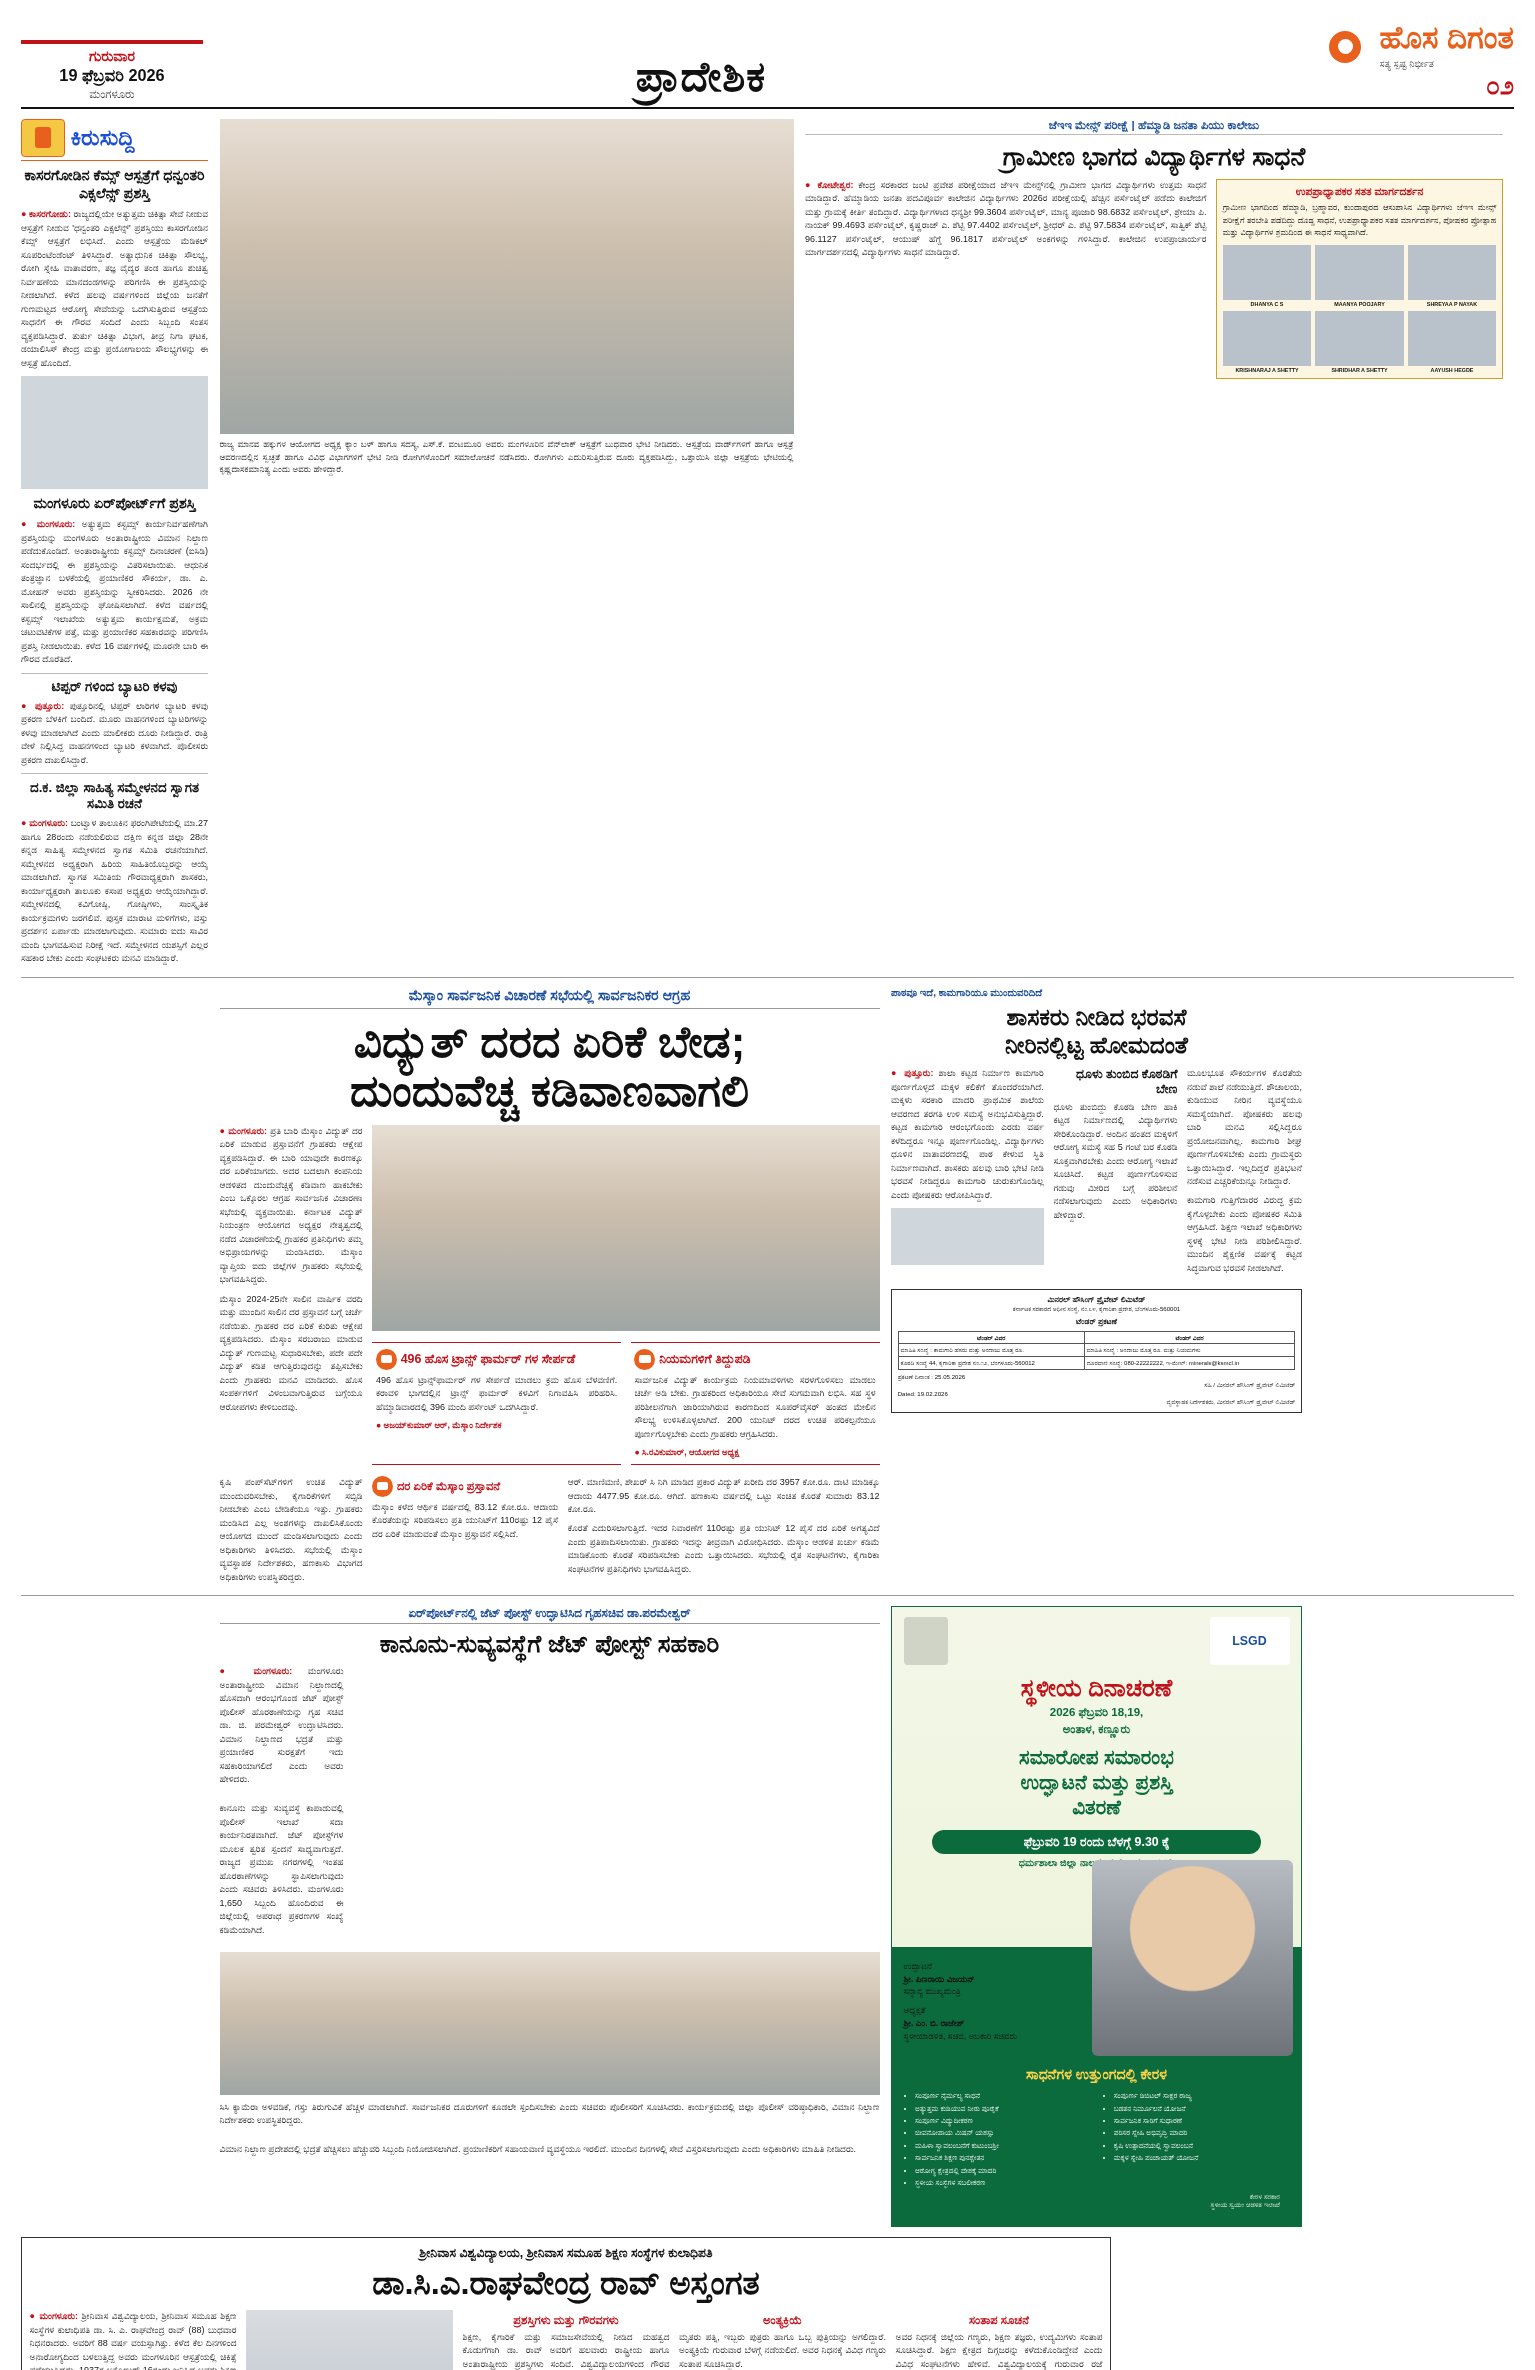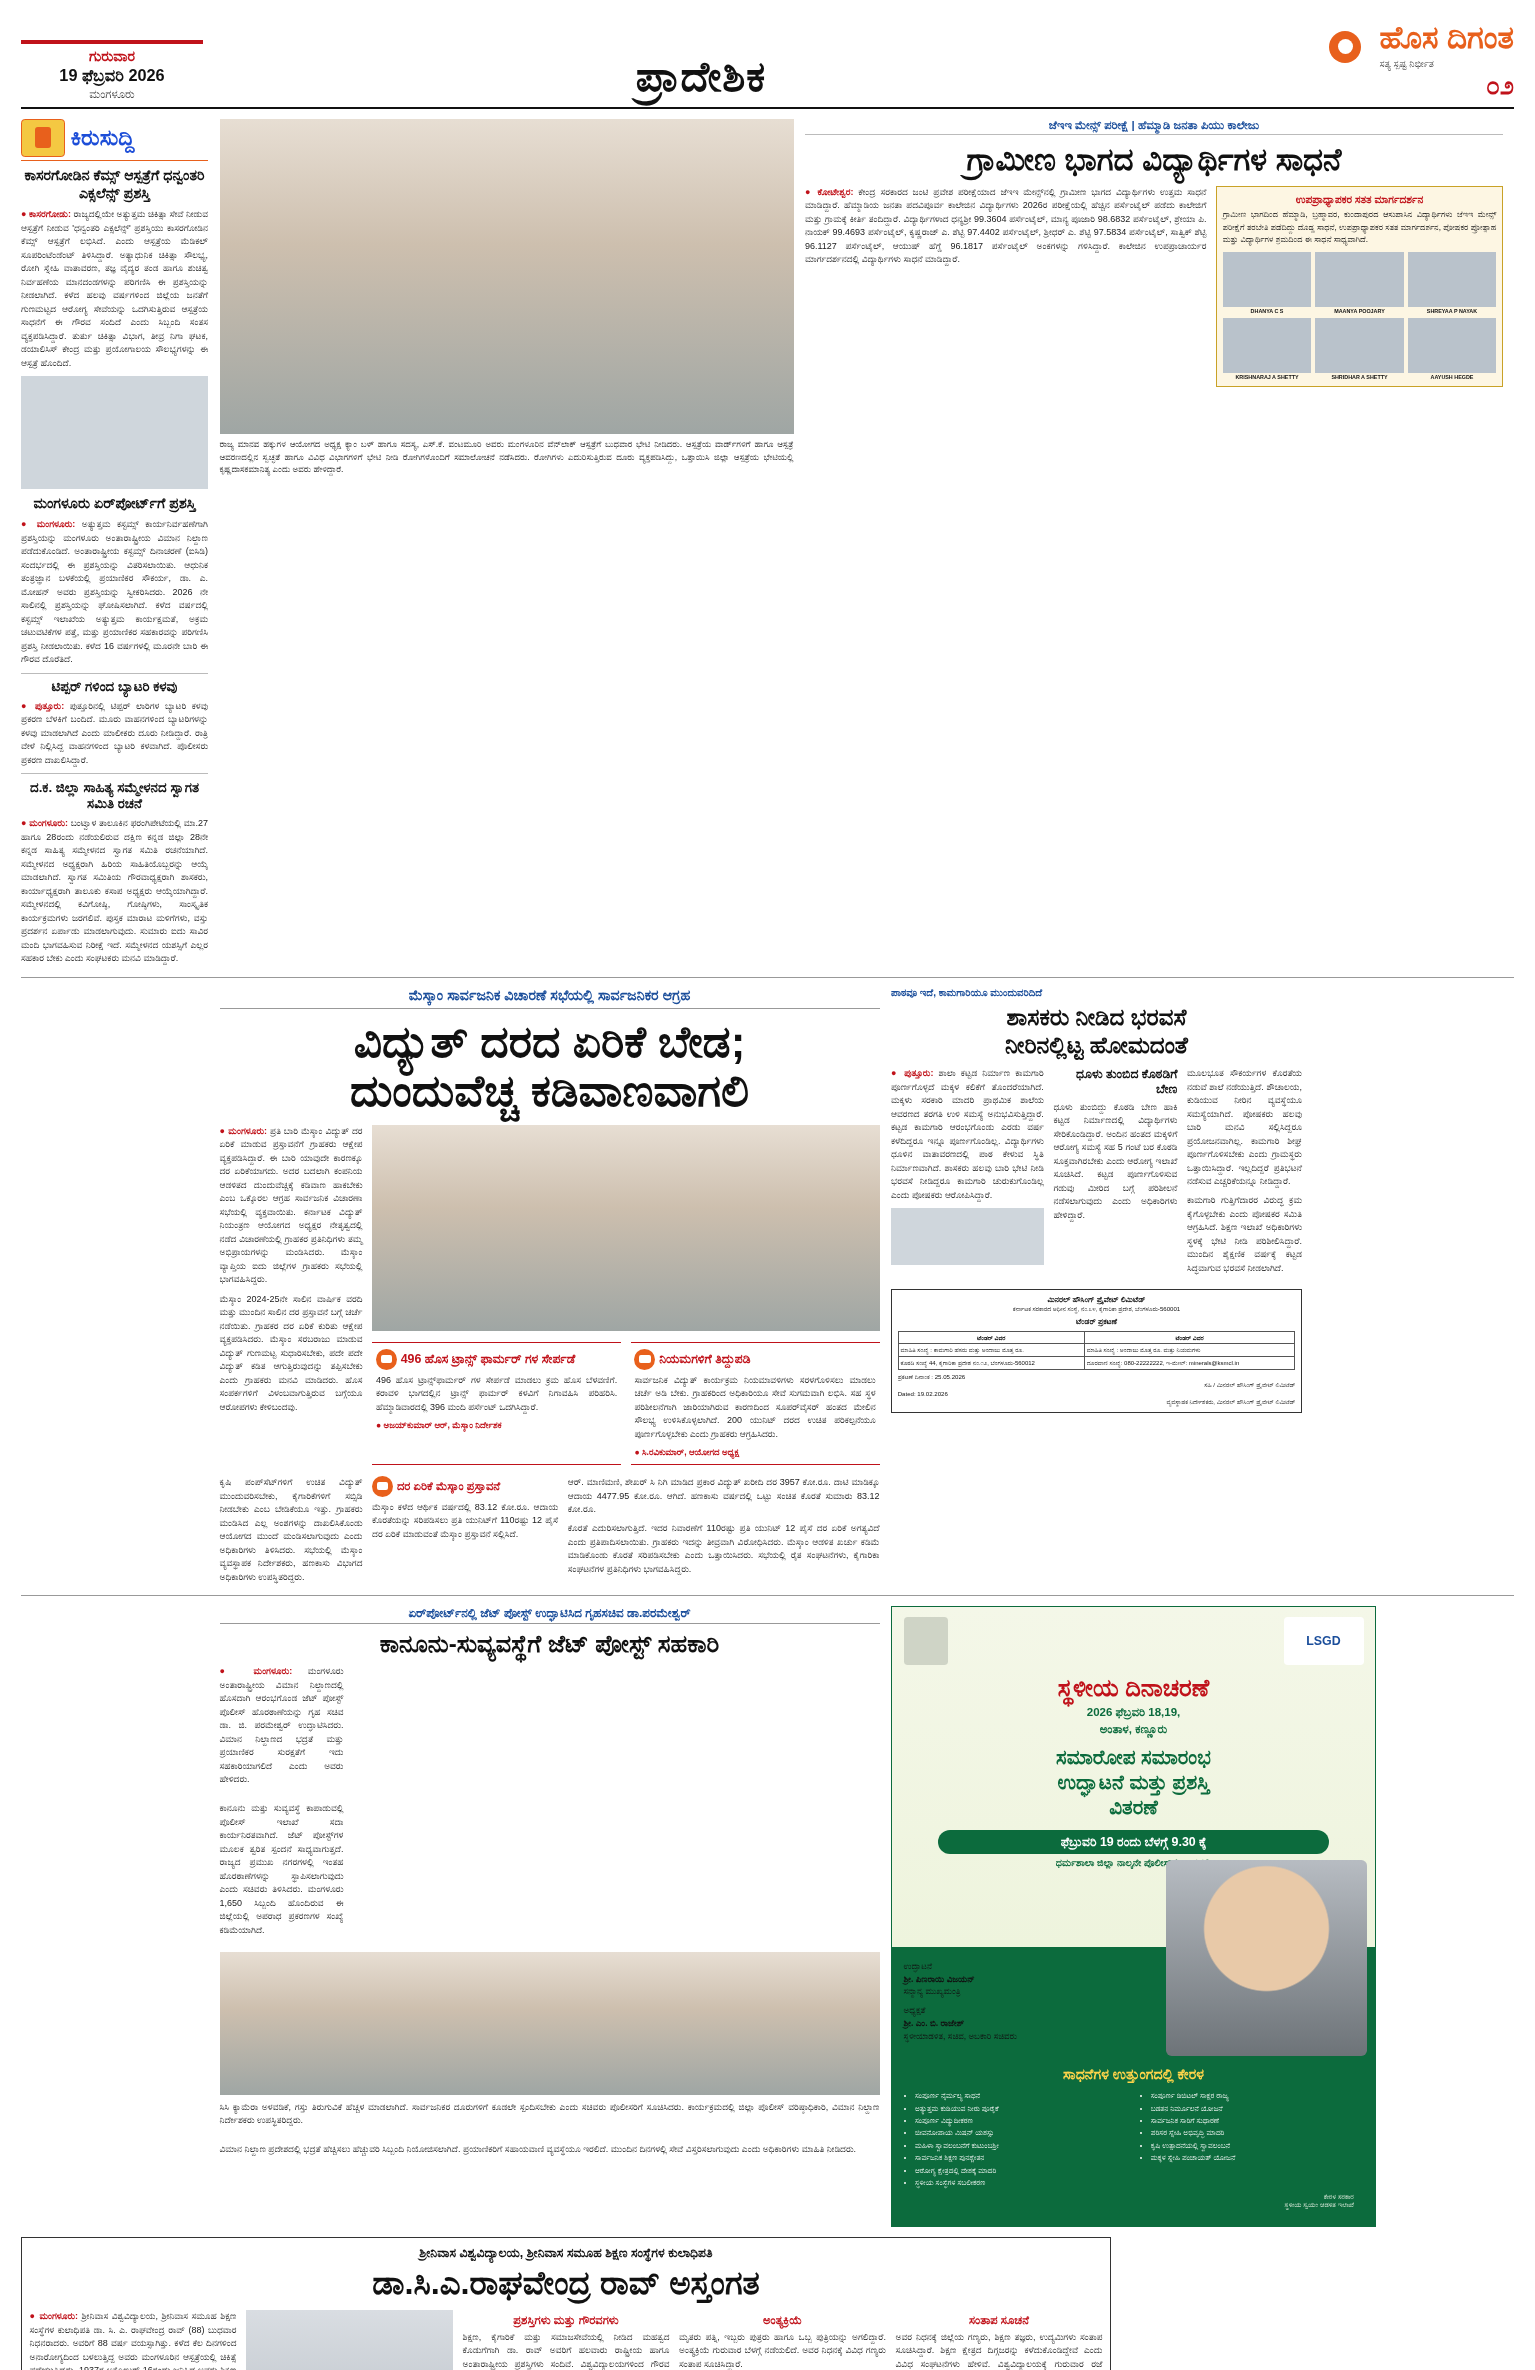--- a/index.html
+++ b/index.html
@@ -52,21 +52,21 @@
   .ks-txt { font-size:22px; font-weight:bold; color:#c0121a; }
   .ks-txt span { color:#1d4ed8; }
   .subhead { font-size:14.3px; font-weight:bold; line-height:1.25; text-align:center; margin:5.7px 0; }
   .loc { font-size:9px; font-weight:bold; color:#c0121a; }
   .small-title { font-size:13.4px; font-weight:bold; text-align:center; line-height:1.25; margin:5.7px 0 3.8px; }
 
   
   .topcenter { width:574px; }
   .topright { width:698px; }
   .tr-kicker { font-size:11.5px; font-weight:bold; color:#1b4e9b; text-align:center; border-bottom:1px solid #bbb; padding-bottom:2.9px;}
-  .tr-head { font-size:31px; font-weight:bold; text-align:center; line-height:1.2; margin:5.7px 0 7.6px; }
+  .tr-head { font-size:25px; font-weight:bold; text-align:center; line-height:1.2; margin:5.7px 0 7.6px; }
   .tr-flex { display:flex; gap:9.6px; }
   .tr-text { flex:1; }
   .tr-box { width:287px; border:1px solid #c9a227; background:#fdf6e3; padding:5.7px; }
   .tr-box h4 { font-size:10.5px; text-align:center; color:#c0121a; margin:0 0 3.8px; }
   .facegrid { display:grid; grid-template-columns:repeat(3,1fr); gap:3.8px; margin-top:4.8px;}
   .face { }
   .face .ph { height:55px; background:#b9c2cb; }
   .face .nm { font-size:5.4px; text-align:center; font-weight:bold; margin-top:1px; }
 
   
@@ -86,21 +86,21 @@
   .rc-flex { display:flex; gap:9.6px; }
   .box-title { font-size:12.4px; font-weight:bold; text-align:right; line-height:1.2; margin-bottom:3.8px;}
 
   
   .tender { border:1px solid #333; padding:5.7px; font-size:6.1px; line-height:1.35; }
   .tender .t-head { text-align:center; font-weight:bold; font-size:7.6px; }
   .tender table { width:100%; border-collapse:collapse; margin-top:3.8px; font-size:6px;}
   .tender td, .tender th { border:1px solid #555; padding:1.9px; vertical-align:top;}
 
   
-  .ad { width:485px; border:1.9px solid #0c6b3d; background:linear-gradient(180deg,#f4f7e8 0%, #eef4dd 55%, #0c6b3d 55%, #0c6b3d 100%); position:relative; overflow:hidden;}
+  .ad { width:411px; border:1.9px solid #0c6b3d; background:linear-gradient(180deg,#f4f7e8 0%, #eef4dd 55%, #0c6b3d 55%, #0c6b3d 100%); position:relative; overflow:hidden;}
   .ad-top { padding:9.6px 11.5px; position:relative; height:449px;}
   .ad-logos { display:flex; justify-content:space-between; align-items:center;}
   .emblem { width:44px; height:48px; background:#cfd4c6; border-radius:3.8px;}
   .lsgd { width:80px; height:48px; background:#fff; border-radius:3.8px; display:flex; align-items:center; justify-content:center; font-weight:bold; color:#1b4e9b; font-size:12.4px;}
   .ad-h1 { text-align:center; font-size:24px; font-weight:bold; color:#c0121a; margin-top:9.6px;}
   .ad-h2 { text-align:center; font-size:11.5px; font-weight:bold; color:#0c6b3d; margin-top:3.8px;}
   .ad-h3 { text-align:center; font-size:20px; font-weight:bold; color:#0c6b3d; margin-top:9.6px; line-height:1.25;}
   .ad-pill { margin:9.6px auto 0; background:#0c6b3d; color:#fff; font-size:12.4px; font-weight:bold; text-align:center; padding:4.8px 9.6px; border-radius:15.3px; width:85%;}
   .ad-people { position:absolute; right:7.6px; bottom:0; width:201px; height:196px; background:radial-gradient(circle at 50% 35%, #e8c9a8 0 38%, transparent 39%), linear-gradient(180deg,#b7bcc2,#6d7378); border-radius:5.7px;}
   .ad-names { position:absolute; left:11.5px; bottom:13.4px; font-size:8.6px; line-height:1.5;}

